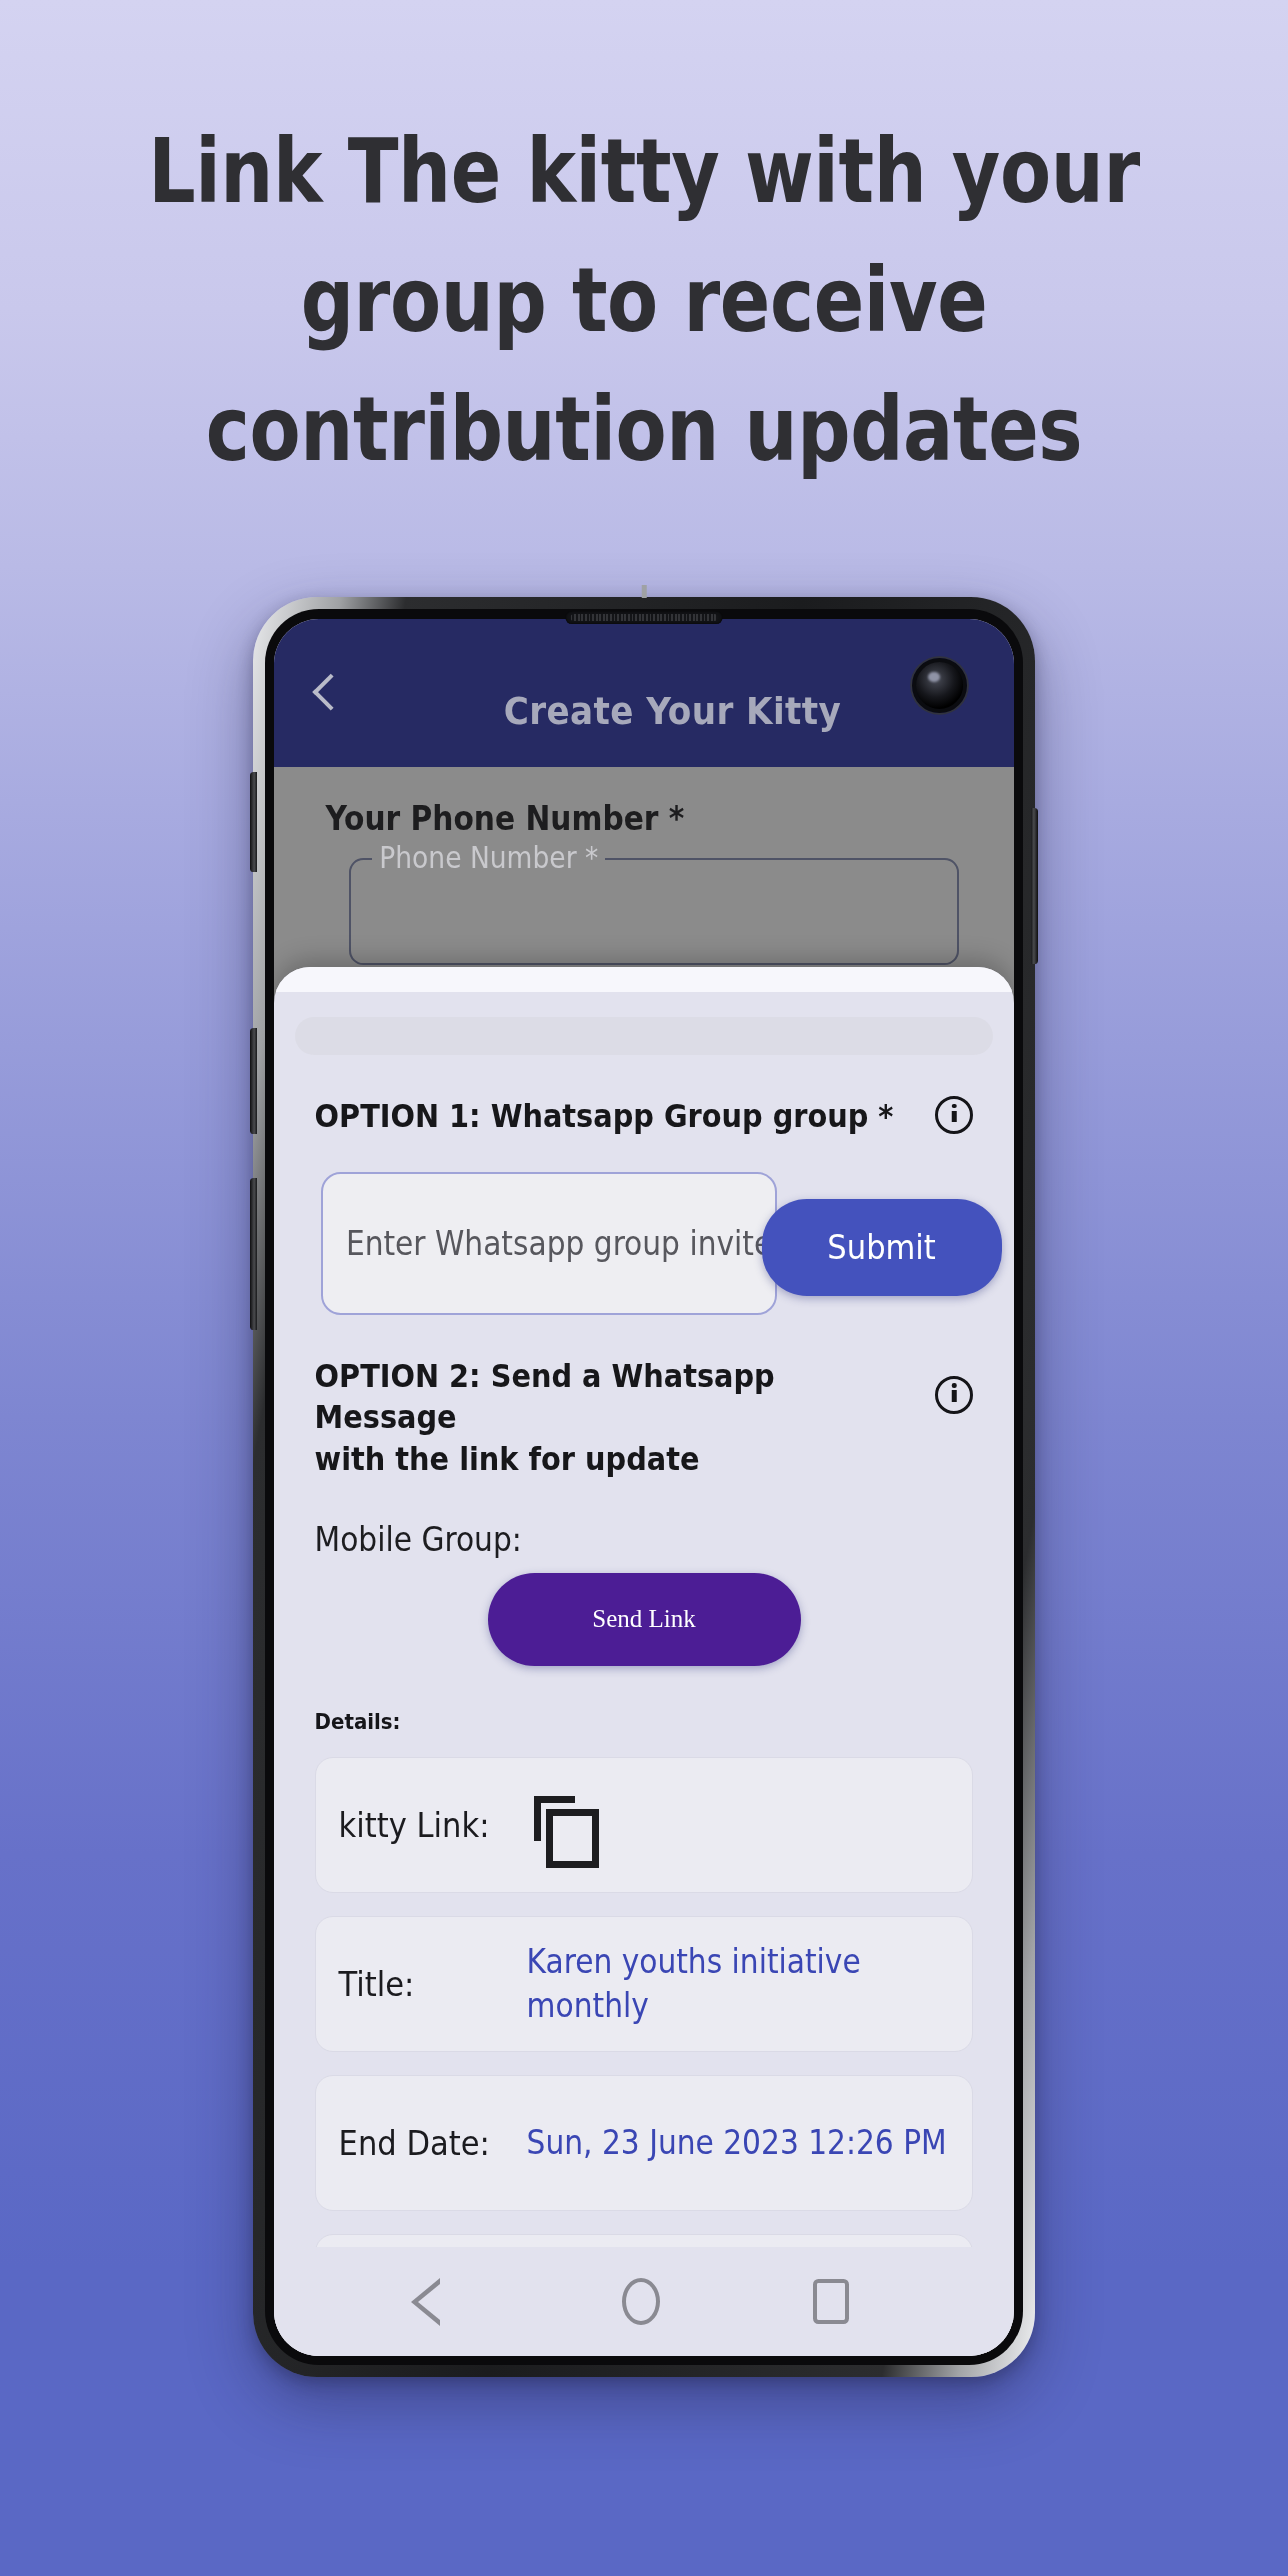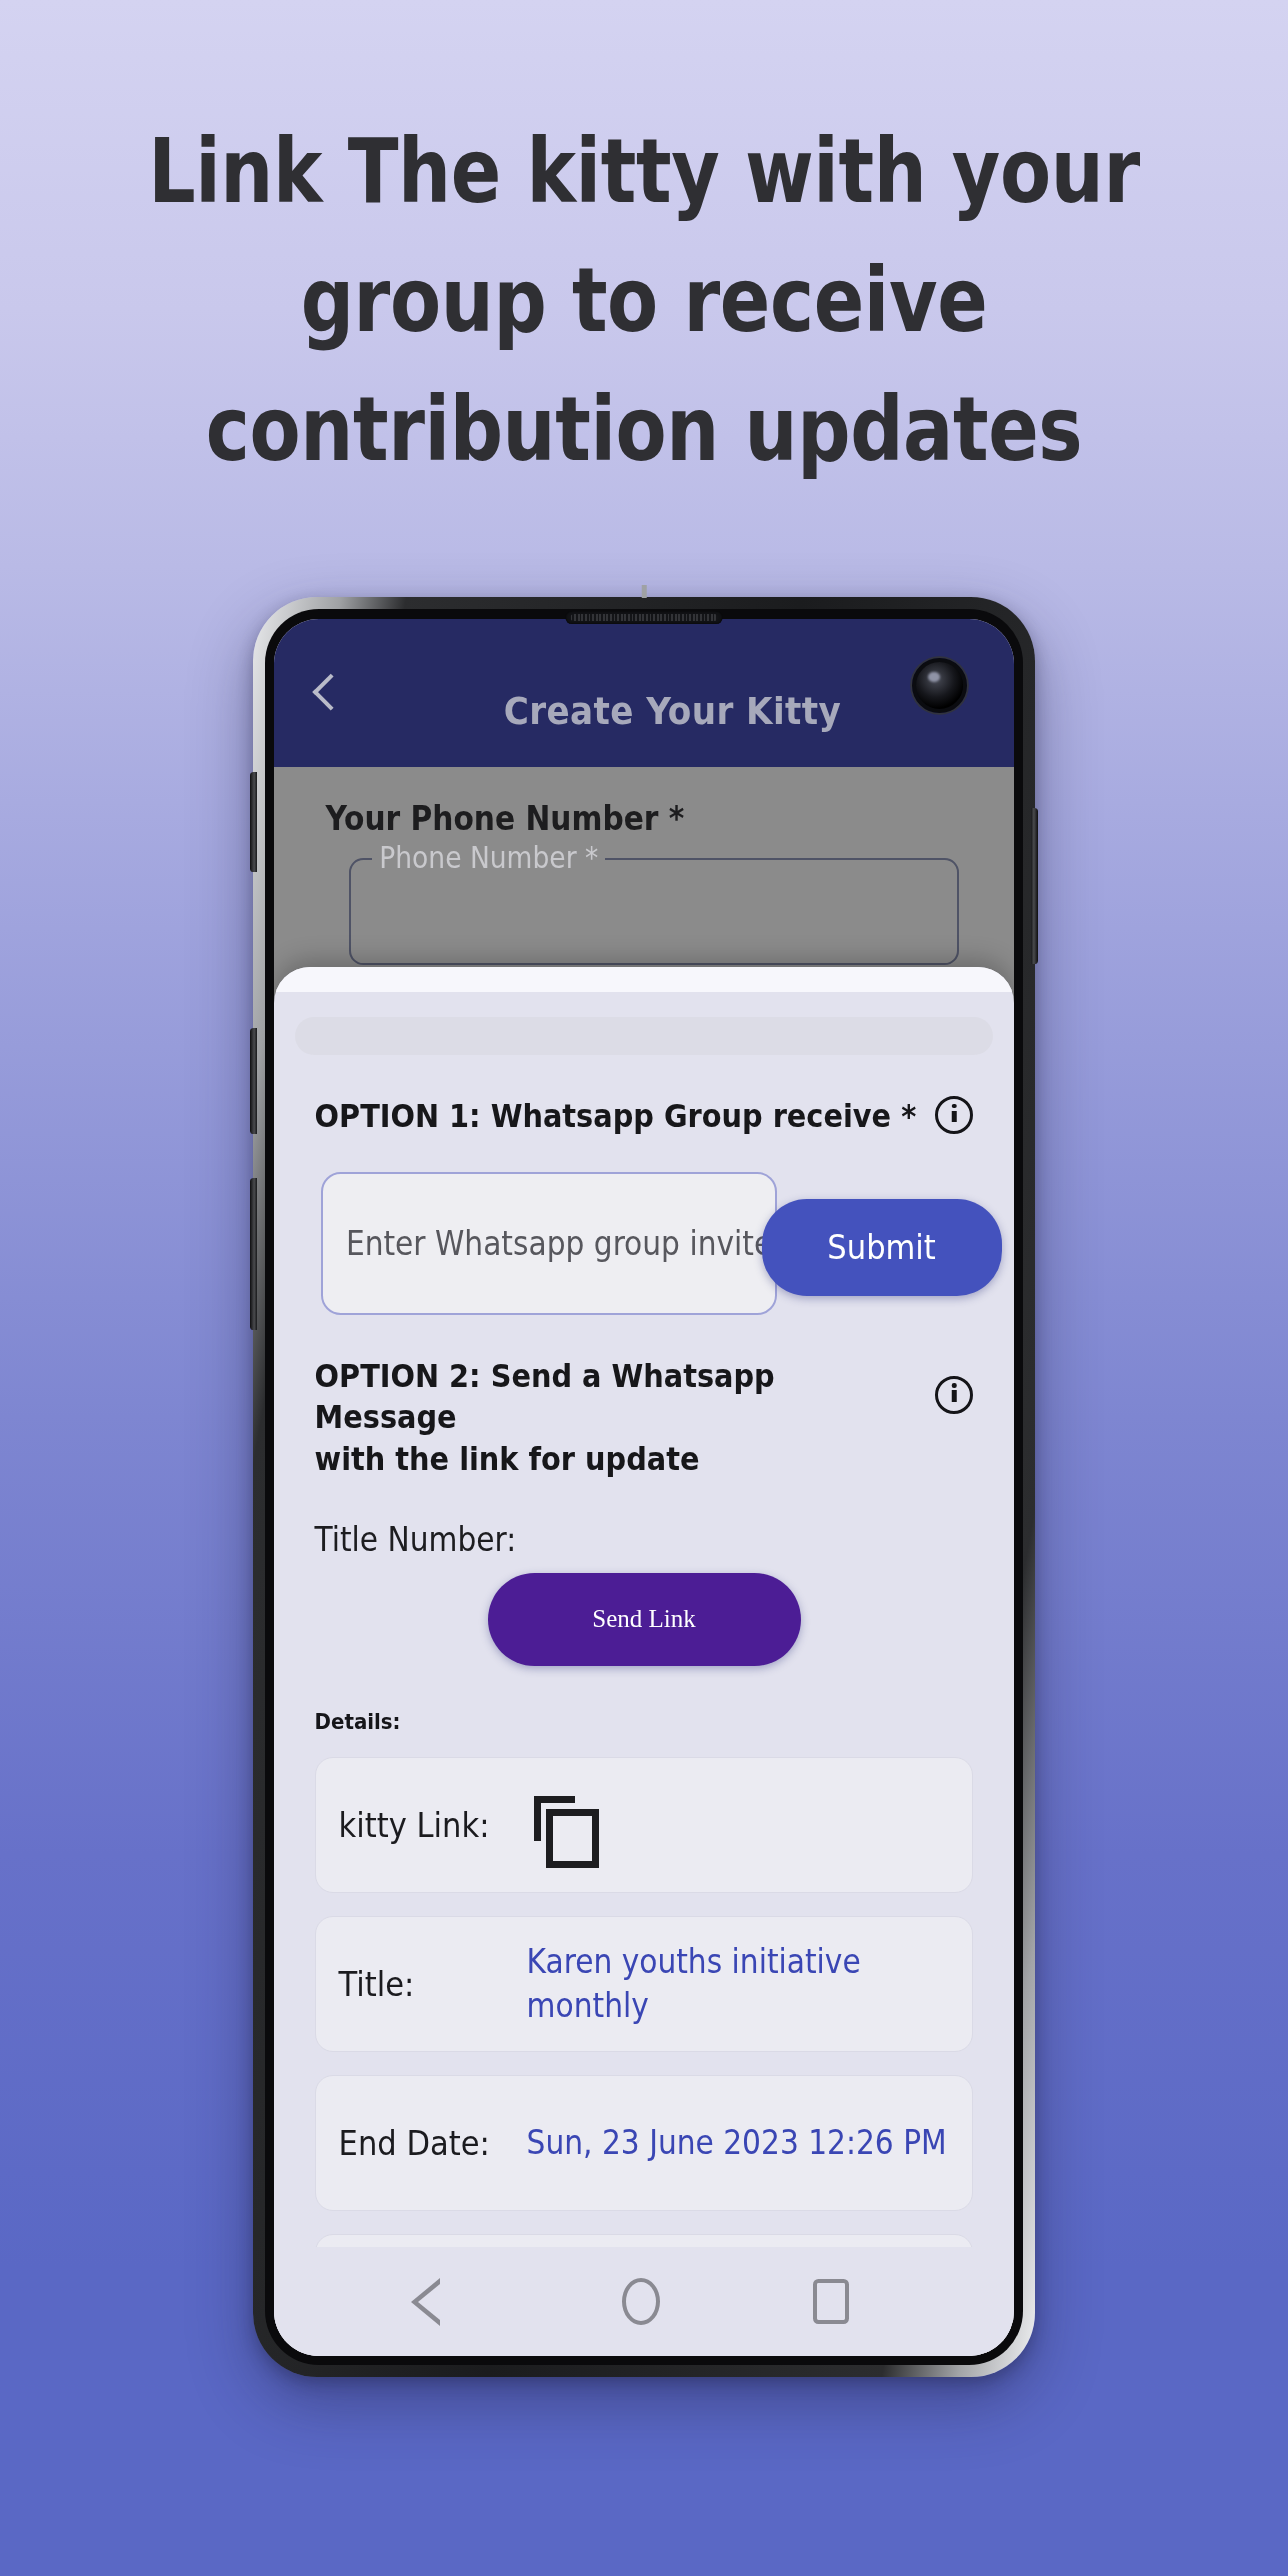--- a/index.html
+++ b/index.html
@@ -319,38 +319,38 @@
         </div>
       </div>
 
       <div id="sheet">
         <div id="sheet-top-strip"></div>
         <div id="drag-handle"></div>
 
         <div id="sheet-body">
 
           <div class="opt-head">
-            <div class="opt-head-txt">OPTION 1: Whatsapp Group receive *</div>
+            <div class="opt-head-txt">OPTION 1: Whatsapp Group group *</div>
             <div class="info-icon"></div>
           </div>
 
           <div id="opt1-row">
             <div id="wa-input">Enter Whatsapp group invite link</div>
             <button id="submit-btn">Submit</button>
           </div>
 
           <div class="opt-head">
             <div class="opt-head-txt">
               <div>OPTION 2: Send a Whatsapp Message</div>
               <div>with the link for update</div>
             </div>
             <div class="info-icon nudge"></div>
           </div>
 
-          <div class="small-label" id="mobile-label">Title Number:</div>
+          <div class="small-label" id="mobile-label">Mobile Group:</div>
           <button id="send-link-btn">Send Link</button>
 
           <div id="details-title">Details:</div>
 
           <div class="detail-card">
             <div class="detail-key">kitty Link:</div>
             <div class="copy-icon"></div>
           </div>
 
           <div class="detail-card">

